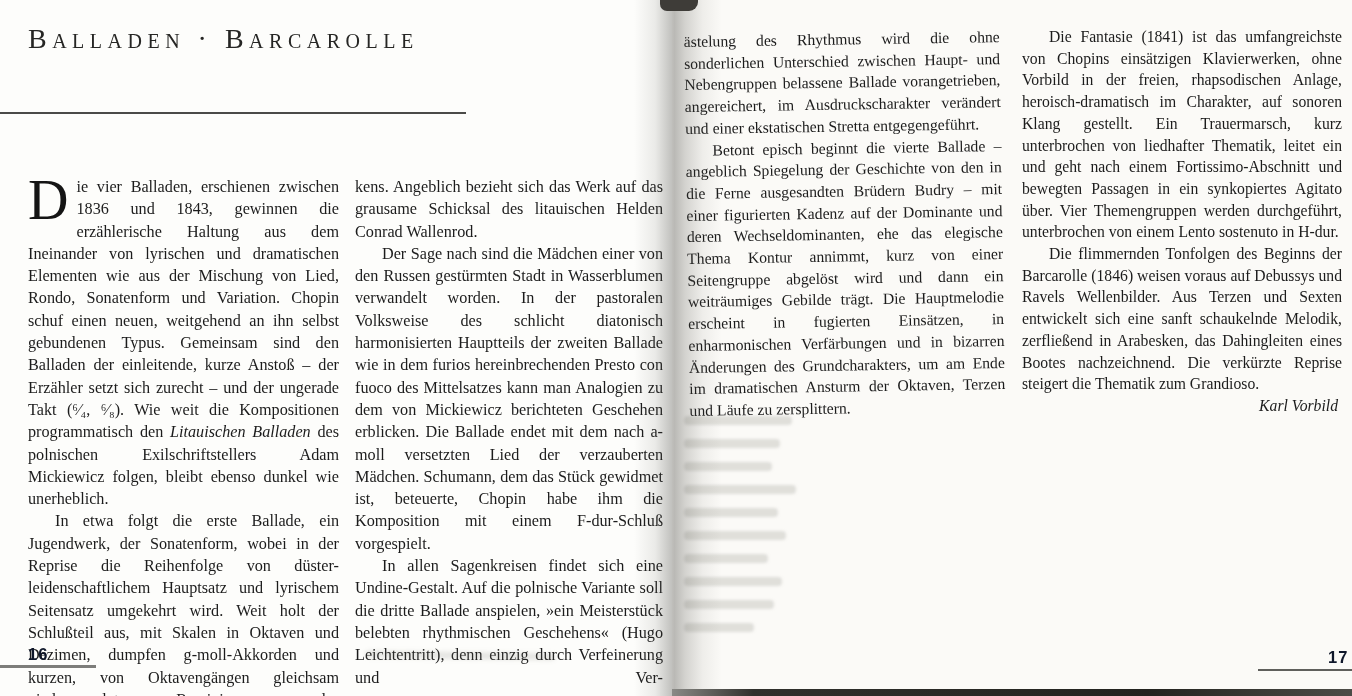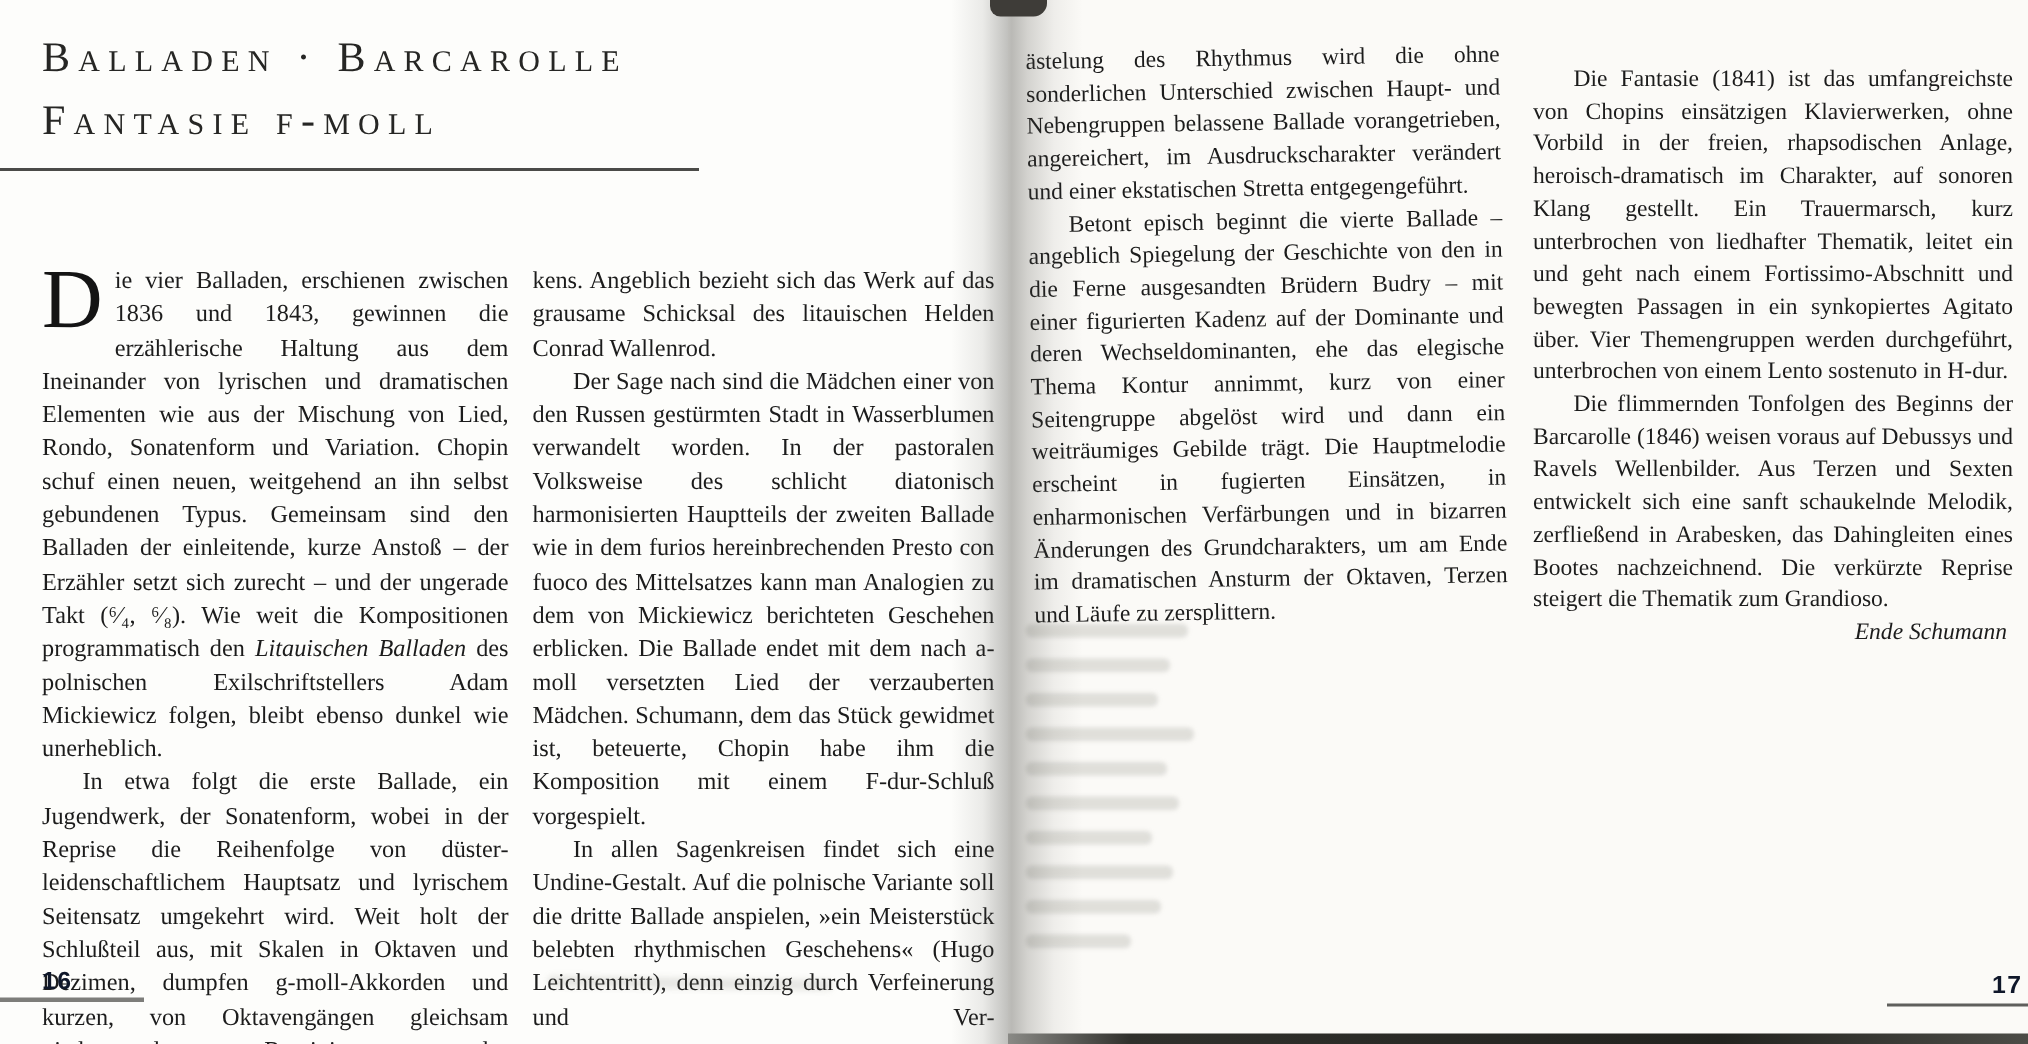--- a/index.html
+++ b/index.html
@@ -22,21 +22,21 @@
   
   .col{position:absolute;color:#1c1c1c;}
   .col p{margin:0;text-align:justify;}
   .lp-col p{font-size:16.2px;line-height:22.3px;}
   .rp-col p{font-size:15.7px;line-height:21.7px;}
   p.ind{text-indent:27px;}
   p.cont{text-align-last:justify;}
   .lp-col1{left:28px;top:176px;width:311px;}
   .lp-col2{left:355px;top:176px;width:308px;}
   .rp-col3{left:14px;top:28px;width:316px;transform:rotate(-0.9deg);transform-origin:60% 40%;}
-  .rp-col4{left:350px;top:42px;width:320px;font-family:Liberation Serif, serif;}
+  .rp-col4{left:350px;top:26px;width:320px;font-family:Liberation Serif, serif;}
   .dropcap{float:left;font-size:56px;line-height:43px;padding:3px 8px 0 0;color:#141414;}
   em{}
   .byline{font-style:italic;text-align:right !important;padding-right:4px;}
 
   
   .page-num{position:absolute;font-family:"Liberation Sans","DejaVu Sans",sans-serif;font-weight:bold;font-size:16.5px;color:#0f172a;letter-spacing:1px;}
   .lp-num{left:28px;top:645px;}
   .lp-num-rule{position:absolute;left:0;top:665px;width:96px;height:2.5px;background:#7d7d7a;}
   .rp-num{left:656px;top:648px;}
   .rp-num-rule{position:absolute;left:586px;top:669px;width:94px;height:2px;background:#5f5f5c;}
@@ -54,21 +54,20 @@
 </style>
 </head>
 <body>
 
 <div class="spread">
 
   <div class="left-page">
 
     <div class="title-block">
       <div class="title-line">Balladen · Barcarolle</div>
-      <div class="title-line">Fantasie f-moll</div>
     </div>
     <div class="title-rule"></div>
 
     <div class="col lp-col lp-col1">
       <p><span class="dropcap">D</span><span><span>ie vier Balladen, erschienen zwischen 1836 und 1843, gewinnen die erzählerische Haltung aus dem Ineinander von lyrischen und dramatischen Elementen wie aus der Mischung von Lied, Rondo, Sonatenform und Variation. Chopin schuf einen neuen, weitgehend an ihn selbst gebundenen Typus. Gemeinsam sind den Balladen der einleitende, kurze Anstoß – der Erzähler setzt sich zurecht – und der ungerade Takt (⁶⁄₄, ⁶⁄₈). Wie weit die Kompositionen programmatisch den </span><em>Litauischen Balladen</em><span> des polnischen Exilschriftstellers Adam Mickiewicz folgen, bleibt ebenso dunkel wie unerheblich.</span></span></p>
       <p class="ind cont">In etwa folgt die erste Ballade, ein Jugendwerk, der Sonatenform, wobei in der Reprise die Reihenfolge von düster-leidenschaftlichem Hauptsatz und lyrischem Seitensatz umgekehrt wird. Weit holt der Schlußteil aus, mit Skalen in Oktaven und Dezimen, dumpfen g-moll-Akkorden und kurzen, von Oktavengängen gleichsam niedergewalzten Reminiszenzen des Hauptgedan-</p>
     </div>
 
     <div class="col lp-col lp-col2">
       <p>kens. Angeblich bezieht sich das Werk auf das grausame Schicksal des litauischen Helden Conrad Wallenrod.</p>
@@ -84,21 +83,21 @@
   <div class="right-page">
 
     <div class="col rp-col rp-col3">
       <p>ästelung des Rhythmus wird die ohne sonderlichen Unterschied zwischen Haupt- und Nebengruppen belassene Ballade vorangetrieben, angereichert, im Ausdruckscharakter verändert und einer ekstatischen Stretta entgegengeführt.</p>
       <p class="ind">Betont episch beginnt die vierte Ballade – angeblich Spiegelung der Geschichte von den in die Ferne ausgesandten Brüdern Budry – mit einer figurierten Kadenz auf der Dominante und deren Wechseldominanten, ehe das elegische Thema Kontur annimmt, kurz von einer Seitengruppe abgelöst wird und dann ein weiträumiges Gebilde trägt. Die Hauptmelodie erscheint in fugierten Einsätzen, in enharmonischen Verfärbungen und in bizarren Änderungen des Grundcharakters, um am Ende im dramatischen Ansturm der Oktaven, Terzen und Läufe zu zersplittern.</p>
     </div>
 
     <div class="col rp-col rp-col4">
       <p class="ind">Die Fantasie (1841) ist das umfangreichste von Chopins einsätzigen Klavierwerken, ohne Vorbild in der freien, rhapsodischen Anlage, heroisch-dramatisch im Charakter, auf sonoren Klang gestellt. Ein Trauermarsch, kurz unterbrochen von liedhafter Thematik, leitet ein und geht nach einem Fortissimo-Abschnitt und bewegten Passagen in ein synkopiertes Agitato über. Vier Themengruppen werden durchgeführt, unterbrochen von einem Lento sostenuto in H-dur.</p>
       <p class="ind">Die flimmernden Tonfolgen des Beginns der Barcarolle (1846) weisen voraus auf Debussys und Ravels Wellenbilder. Aus Terzen und Sexten entwickelt sich eine sanft schaukelnde Melodik, zerfließend in Arabesken, das Dahingleiten eines Bootes nachzeichnend. Die verkürzte Reprise steigert die Thematik zum Grandioso.</p>
-      <p class="byline">Ende Schumann</p>
+      <p class="byline">Karl Vorbild</p>
     </div>
 
     <div class="bleed">
       <div class="bleed-line" style="width:108px"></div>
       <div class="bleed-line" style="width:96px"></div>
       <div class="bleed-line" style="width:88px"></div>
       <div class="bleed-line" style="width:112px"></div>
       <div class="bleed-line" style="width:94px"></div>
       <div class="bleed-line" style="width:102px"></div>
       <div class="bleed-line" style="width:84px"></div>

